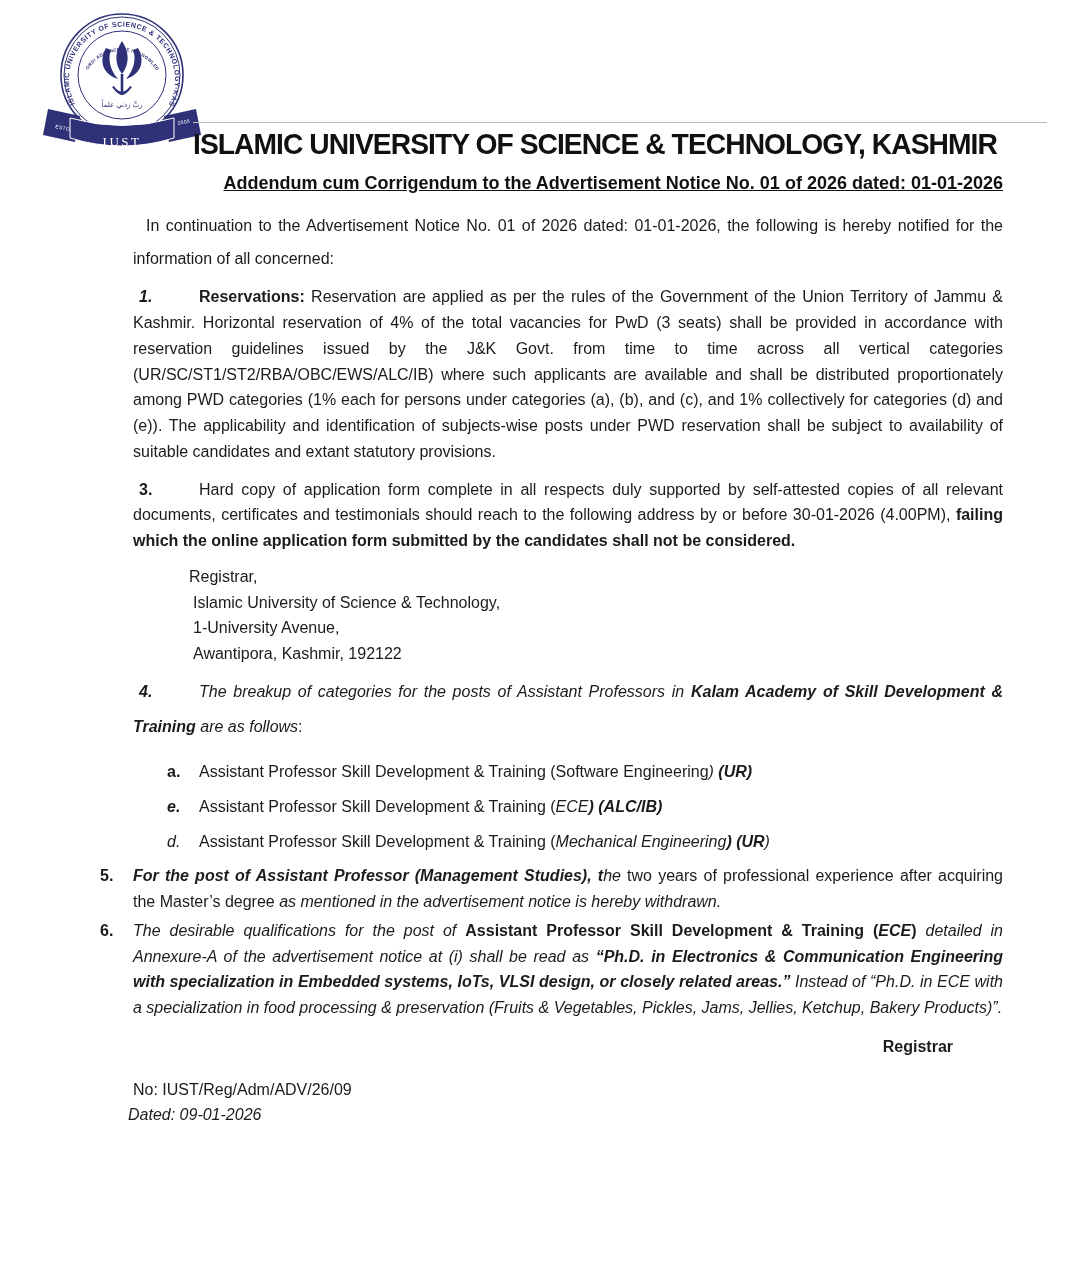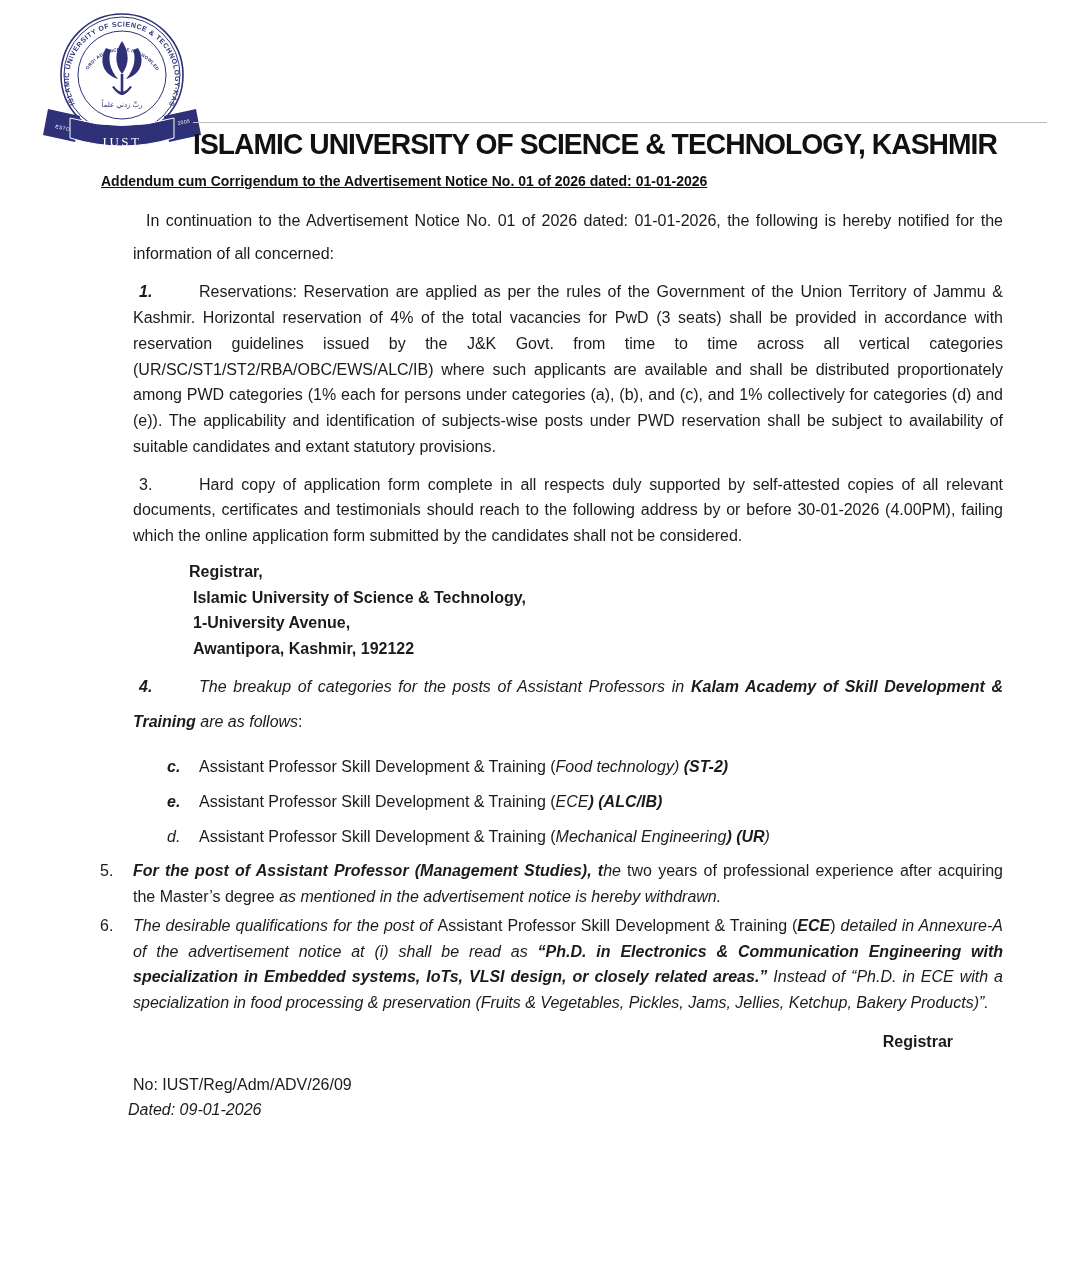--- a/index.html
+++ b/index.html
@@ -19,35 +19,35 @@
   .header-right{position:absolute;left:193px;top:80px;width:860px;margin-top:42px;}
   .header-rule{border-top:1px solid #bcbcbc;width:854px;height:0;}
   .uni-title{
     margin:4px 0 0 0;font-size:30px;font-weight:800;letter-spacing:-1px;
     white-space:nowrap;display:inline-block;transform:scaleX(.94);transform-origin:left;
     color:#111;
   }
   
   .content{position:absolute;left:133px;top:173px;width:870px;font-size:16px;}
   .notice-title{
-    margin:0 0 0 -32px;text-align:left;font-size:14px;font-weight:700;
+    margin:0 0 0 -32px;text-align:right;font-size:18px;font-weight:700;
     text-decoration:underline;color:#111;
   }
   .intro{margin:16px 0 0 0;line-height:2.04;text-indent:13px;text-align:justify;}
   .para{margin:0;line-height:1.61;text-align:justify;}
   .mt-item1{margin-top:9px;text-indent:6px;}
   .mt-item2{margin-top:1px;text-indent:6px;}
   .mt-item3{margin-top:12px;text-indent:6px;}
   .mt-item4{margin-top:7px;text-indent:6px;line-height:2.2;}
   .num{display:inline-block;width:60px;text-indent:0;}
   .num2{display:inline-block;width:33px;margin-left:-33px;text-indent:0;}
-  .s-b{font-weight:400;}
+  .s-b{font-weight:700;}
   .s-i{font-style:italic;}
   .s-bi{font-weight:700;font-style:italic;}
-  .address{margin:10px 0 0 60px;font-weight:700;line-height:1.61;}
+  .address{margin:10px 0 0 60px;font-weight:400;line-height:1.61;}
   .address div:first-child{margin-left:-4px;}
   .sub-list{margin:15px 0 0 0;padding:0;list-style:none;}
   .sub-list li{padding-left:34px;margin-bottom:9px;line-height:1.61;}
   .letter{display:inline-block;width:32px;}
   .para56{margin-top:6px;}
   .para6{margin-top:3px;}
   .signature{margin-top:13px;text-align:right;padding-right:50px;font-weight:700;line-height:1.68;}
   .footer{margin-top:17px;line-height:1.55;}
   .footer .date-line{margin-left:-5px;font-style:italic;}
 </style>
@@ -108,21 +108,21 @@
     <div class="address">
       <div>Registrar,</div>
       <div>Islamic University of Science &amp; Technology,</div>
       <div>1-University Avenue,</div>
       <div>Awantipora, Kashmir, 192122</div>
     </div>
 
     <p class="para mt-item4"><span class="num s-bi">4.</span><span><span class="s-i">The breakup of categories for the posts of Assistant Professors in </span><span class="s-bi">Kalam Academy of Skill Development &amp; Training </span><span class="s-i">are as follows</span><span>:</span></span></p>
 
     <ul class="sub-list">
-      <li><span class="letter s-bi">c.</span><span><span>Assistant Professor Skill Development &amp; Training (</span><span class="s-i">Food technology) </span><span class="s-bi">(ST-2)</span></span></li>
+      <li><span class="letter s-b">a.</span><span><span>Assistant Professor Skill Development &amp; Training (Software Engineering</span><span class="s-i">) </span><span class="s-bi">(UR)</span></span></li>
       <li><span class="letter s-bi">e.</span><span><span>Assistant Professor Skill Development &amp; Training (</span><span class="s-i">ECE</span><span class="s-bi">) (ALC/IB)</span></span></li>
       <li><span class="letter s-i">d.</span><span><span>Assistant Professor Skill Development &amp; Training (</span><span class="s-i">Mechanical Engineering</span><span class="s-bi">) (UR</span><span class="s-i">)</span></span></li>
     </ul>
 
     <p class="para para56"><span class="num2 s-b">5.</span><span><span class="s-bi">For the post of Assistant Professor (Management Studies), t</span><span class="s-i">he</span><span> two years of professional experience after acquiring the Master’s degree </span><span class="s-i">as mentioned in the advertisement notice is hereby withdrawn.</span></span></p>
 
     <p class="para para56 para6"><span class="num2 s-b">6.</span><span><span class="s-i">The desirable qualifications for the post of </span><span class="s-b">Assistant Professor Skill Development &amp; Training (</span><span class="s-bi">ECE</span><span class="s-b">) </span><span class="s-i">detailed in Annexure-A of the advertisement notice at (i) shall be read as </span><span class="s-bi">“Ph.D. in Electronics &amp; Communication Engineering with specialization in Embedded systems, IoTs, VLSI design, or closely related areas.”</span><span class="s-i">  Instead of “Ph.D.  in ECE with a specialization in food processing &amp; preservation (Fruits &amp; Vegetables, Pickles, Jams, Jellies, Ketchup, Bakery Products)”.</span></span></p>
 
     <div class="signature">
       <div>Registrar</div>

